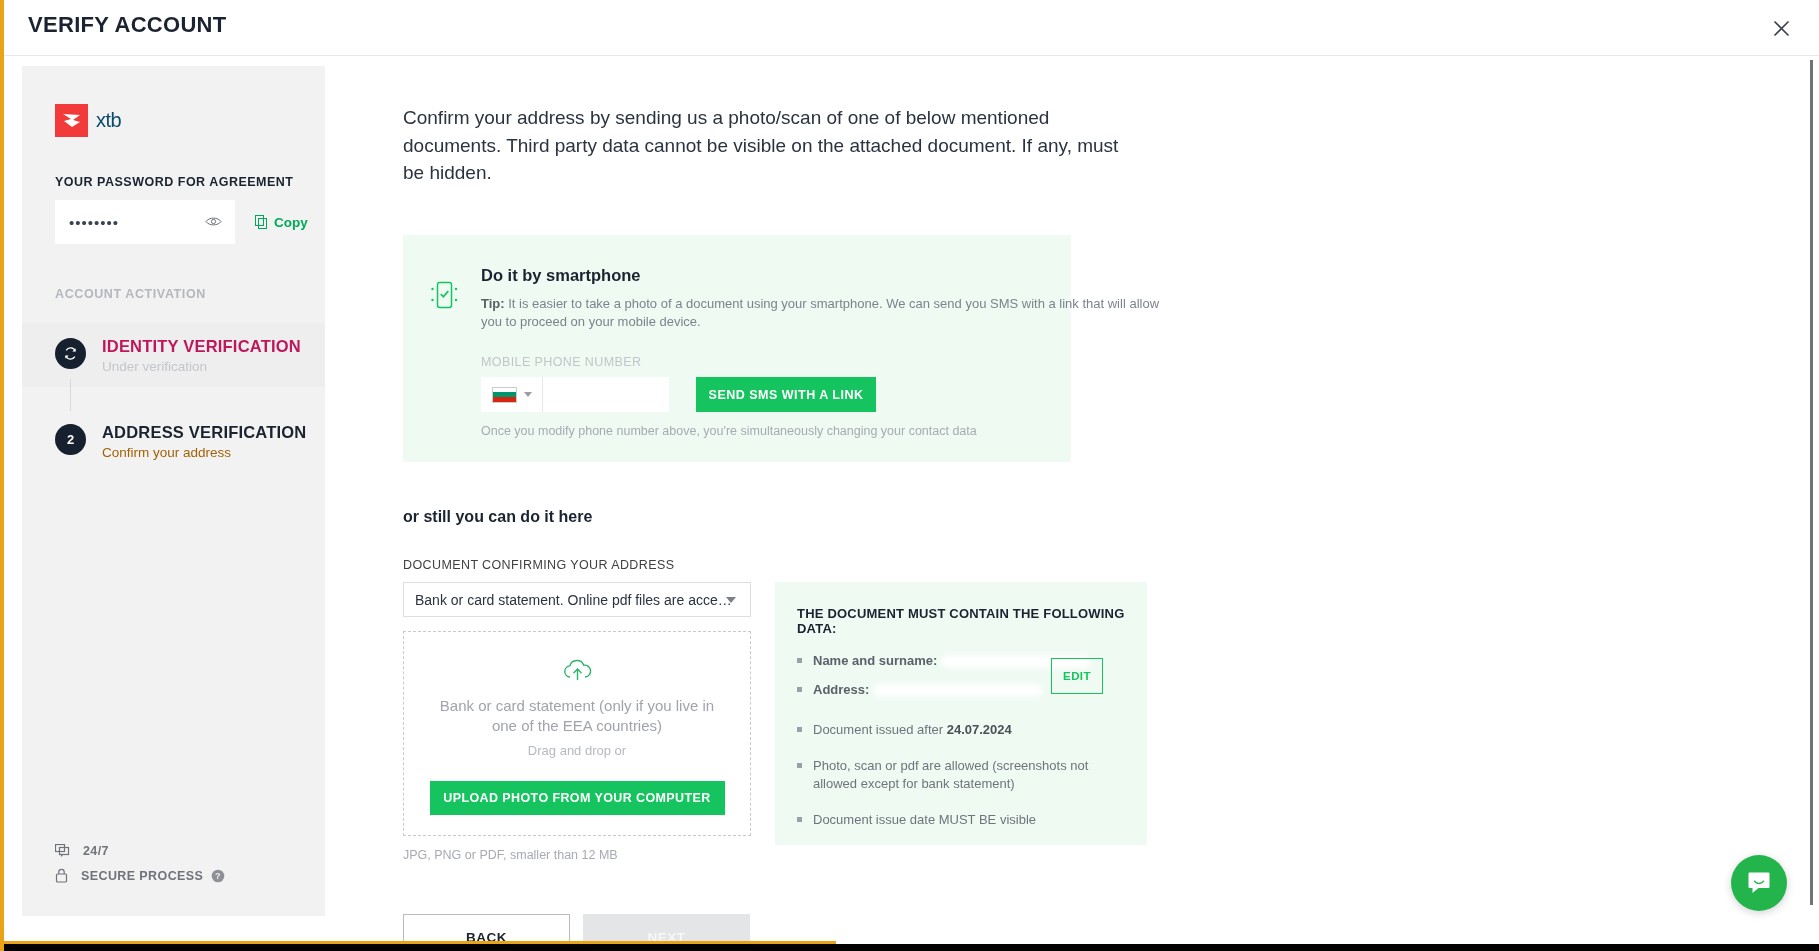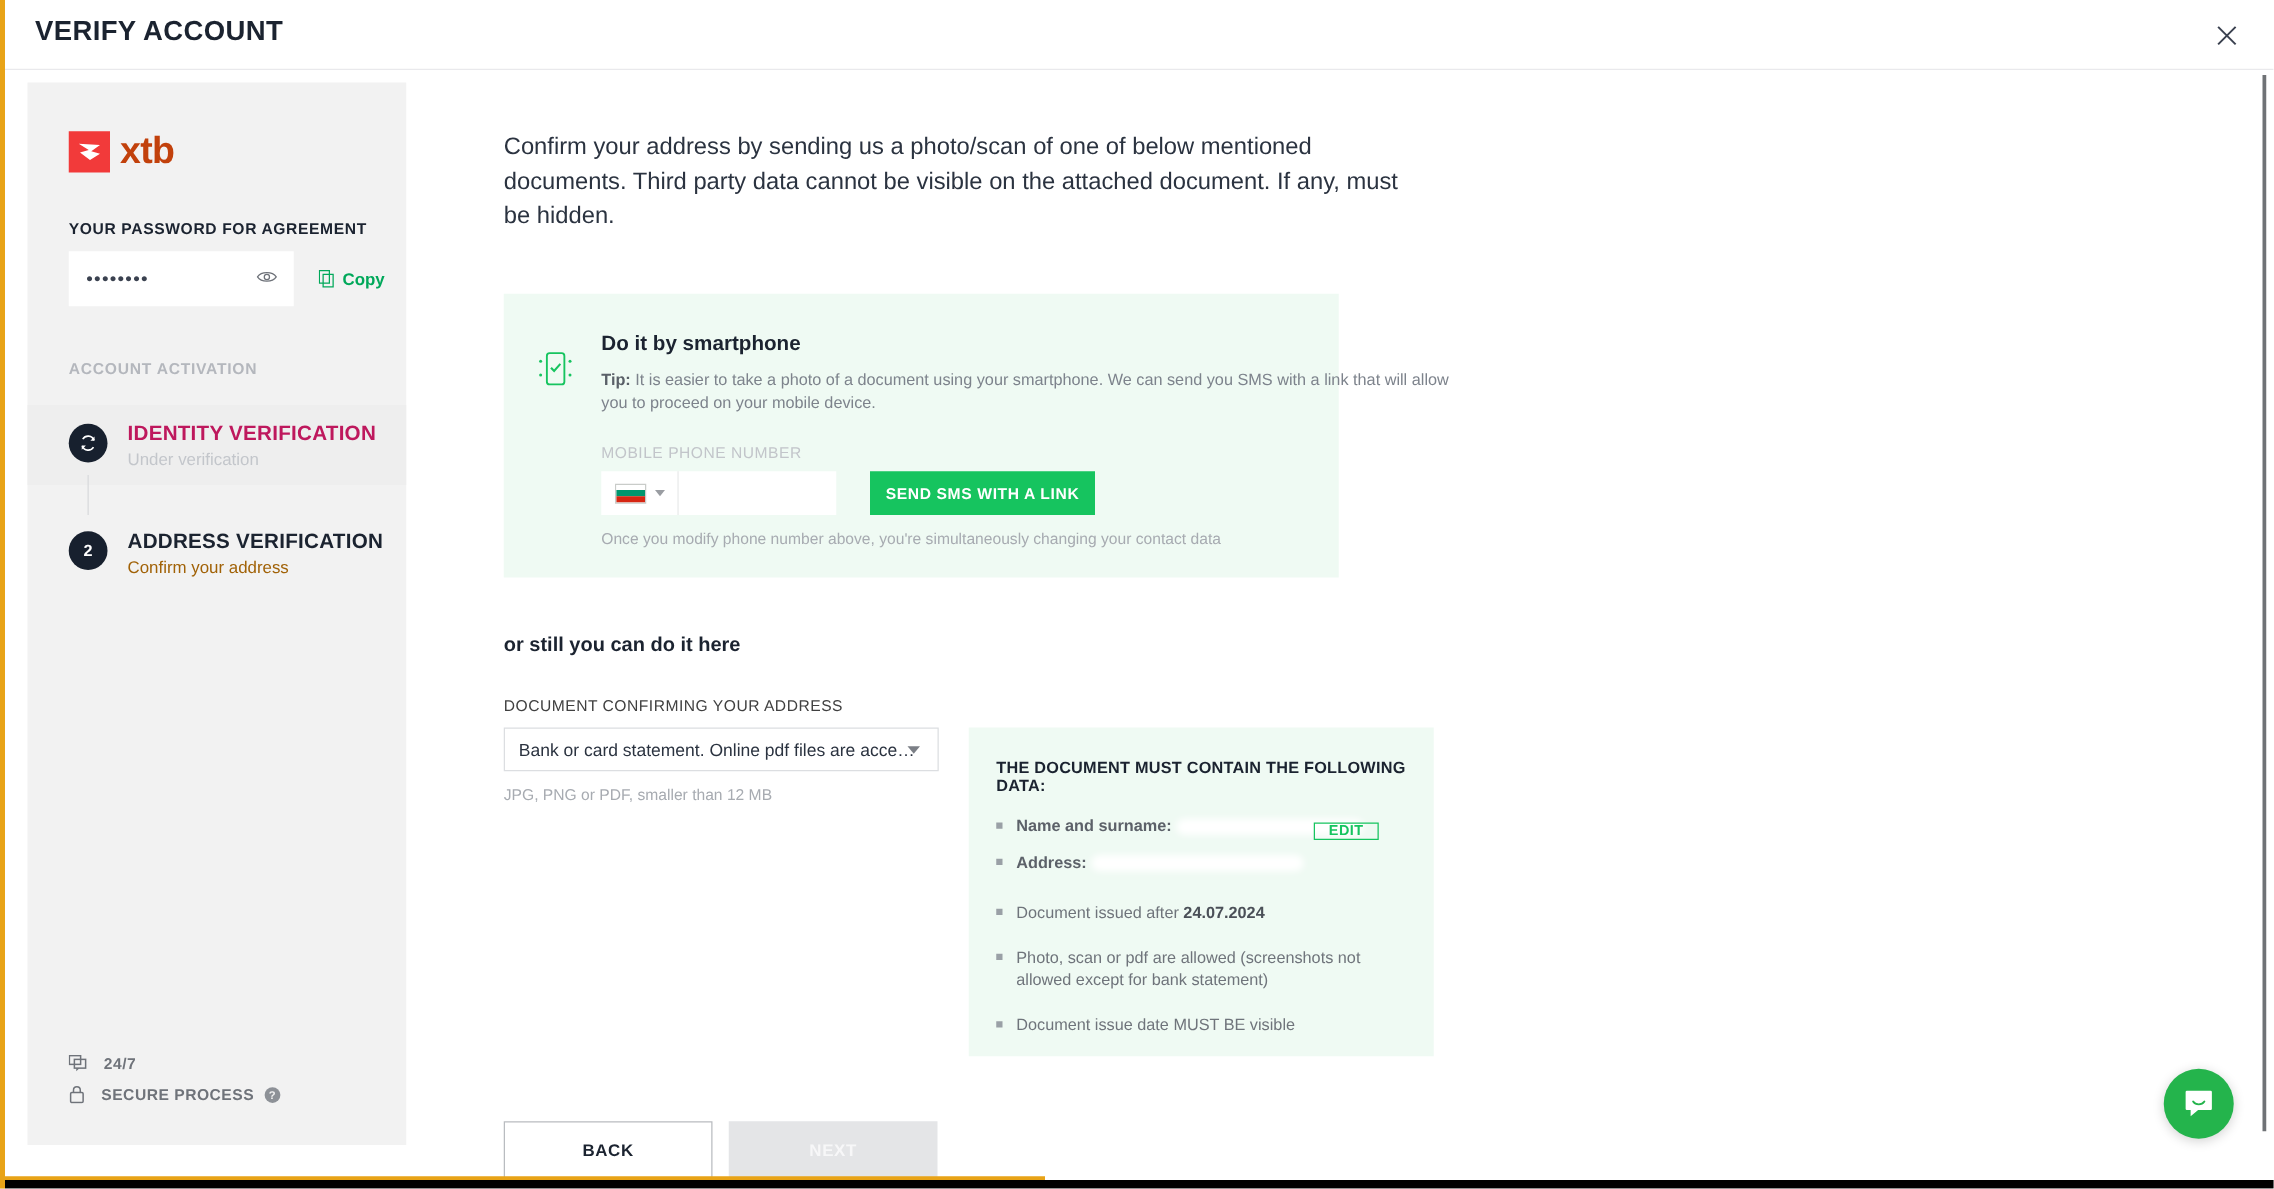--- a/index.html
+++ b/index.html
@@ -50,22 +50,22 @@
   .brand {
     display: flex; align-items: center;
     margin: 38px 0 0 33px;
   }
   .brand-mark {
     width: 33px; height: 33px;
     background: #f23a3a;
     display: flex; align-items: center; justify-content: center;
   }
   .brand-name {
-    font-size: 30px; font-weight: bold;
-    color: #c2410c;
+    font-size: 20px; font-weight: normal;
+    color: #0c4a6e;
     margin-left: 8px;
     letter-spacing: -0.5px;
   }
   .pw-label {
     margin: 38px 0 0 33px;
     font-size: 12.5px;
     font-weight: bold;
     letter-spacing: 0.5px;
     color: #1b2330;
   }
@@ -359,21 +359,21 @@
   .redact {
     display: inline-block;
     vertical-align: middle;
     background: #ffffff;
     border-radius: 12px;
     filter: blur(3px);
   }
   .edit-btn {
     position: absolute;
     right: 44px; top: 76px;
-    width: 52px; height: 14px;
+    width: 52px; height: 36px;
     background: transparent;
     border: 1px solid #16c45f;
     color: #16c45f;
     font-family: "Liberation Sans", sans-serif;
     font-size: 11.5px;
     font-weight: bold;
     letter-spacing: 0.4px;
     cursor: pointer;
   }
   .nav-row {
@@ -579,20 +579,31 @@
     <div class="doc-label">DOCUMENT CONFIRMING YOUR ADDRESS</div>
 
     <div class="two-col">
 
       <div class="left-col">
         <div class="doc-select">
           <span class="val">Bank or card statement. Online pdf files are acce…</span>
           <span class="caret"></span>
         </div>
 
+        <div class="dropzone">
+          <span>
+            <svg width="33" height="24" viewBox="0 0 33 24" aria-hidden="true">
+              <path d="M8.5 19 A5.6 5.6 0 0 1 8.8 7.9 A7.4 7.4 0 0 1 22.8 7.2 A5.9 5.9 0 0 1 24.5 19" fill="none" stroke="#27b569" stroke-width="1.4" stroke-linecap="round"></path>
+              <path d="M16.5 21.5 L16.5 11.5 M12.9 14.7 L16.5 11.1 L20.1 14.7" fill="none" stroke="#27b569" stroke-width="1.4" stroke-linecap="round"></path>
+            </svg>
+          </span>
+          <div class="dz-text">Bank or card statement (only if you live in one of the EEA countries)</div>
+          <div class="dz-drag">Drag and drop or</div>
+          <button class="upload-btn">UPLOAD PHOTO FROM YOUR COMPUTER</button>
+        </div>
 
         <div class="dz-hint">JPG, PNG or PDF, smaller than 12 MB</div>
       </div>
 
       <div class="info-card">
         <div class="ic-title">THE DOCUMENT MUST CONTAIN THE FOLLOWING DATA:</div>
         <div class="ic-list">
 
           <div class="ic-item strongfield">
             <span>Name and surname:</span>

